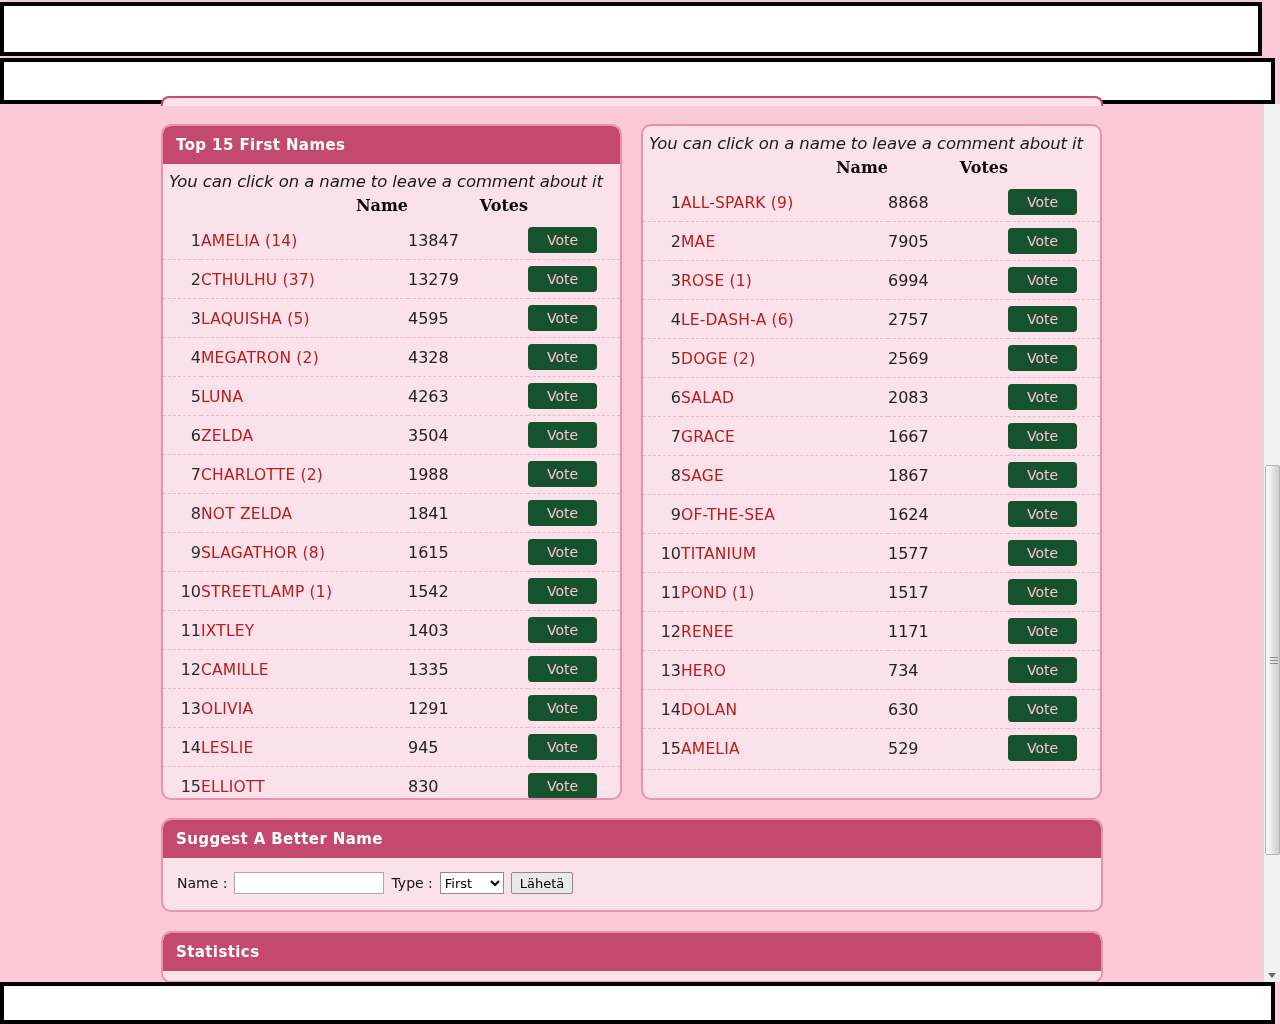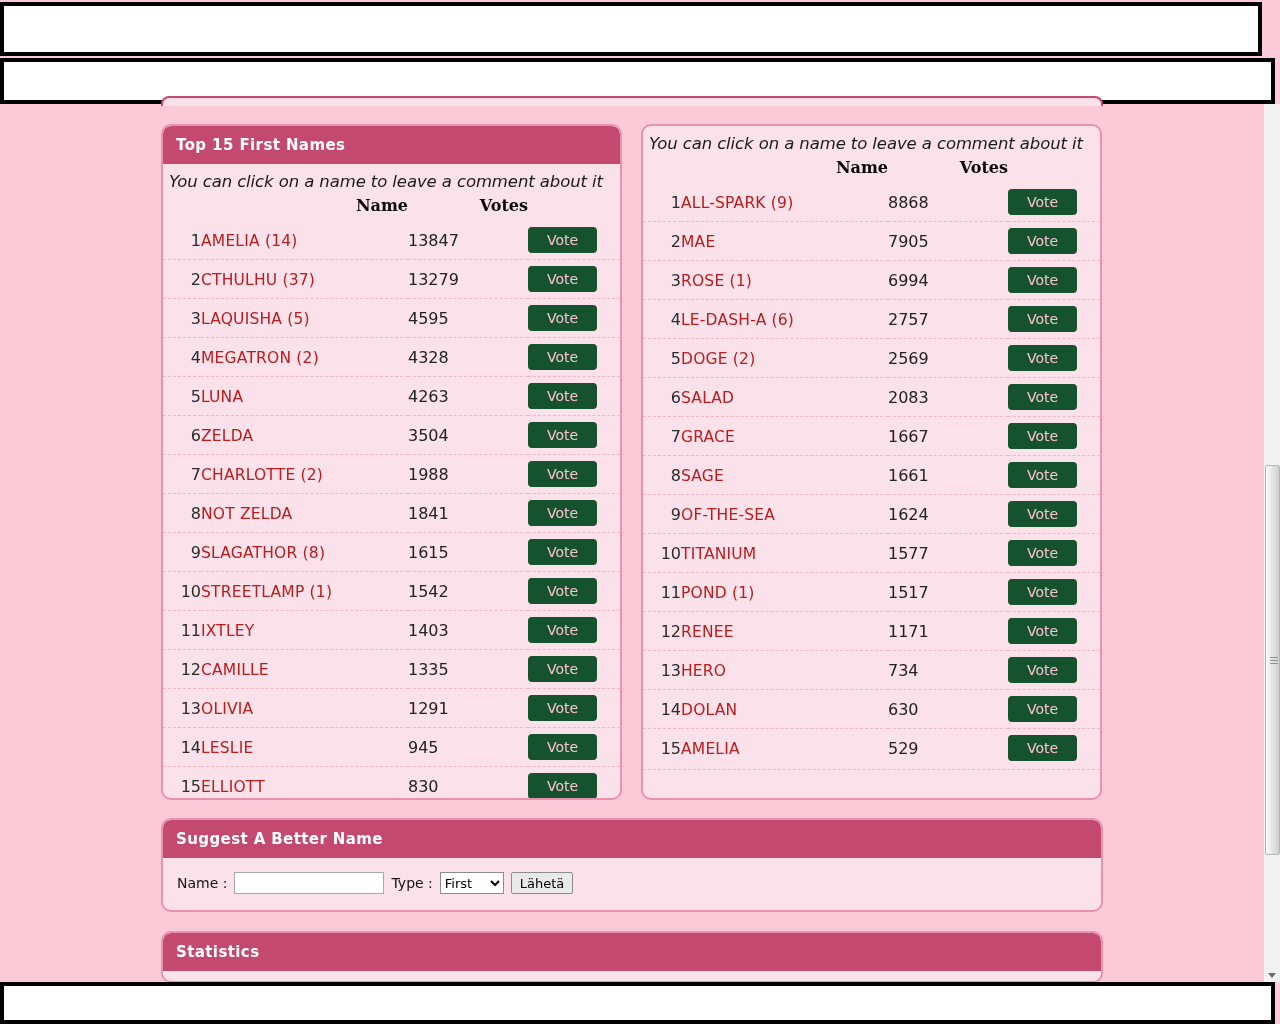--- a/index.html
+++ b/index.html
@@ -390,21 +390,21 @@
             </tr>
             <tr>
               <td class="rank">7</td>
               <td class="name"><a href="#">GRACE</a></td>
               <td class="votes">1667</td>
               <td class="action"><button class="vote-btn">Vote</button></td>
             </tr>
             <tr>
               <td class="rank">8</td>
               <td class="name"><a href="#">SAGE</a></td>
-              <td class="votes">1661</td>
+              <td class="votes">1867</td>
               <td class="action"><button class="vote-btn">Vote</button></td>
             </tr>
             <tr>
               <td class="rank">9</td>
               <td class="name"><a href="#">OF-THE-SEA</a></td>
               <td class="votes">1624</td>
               <td class="action"><button class="vote-btn">Vote</button></td>
             </tr>
             <tr>
               <td class="rank">10</td>

